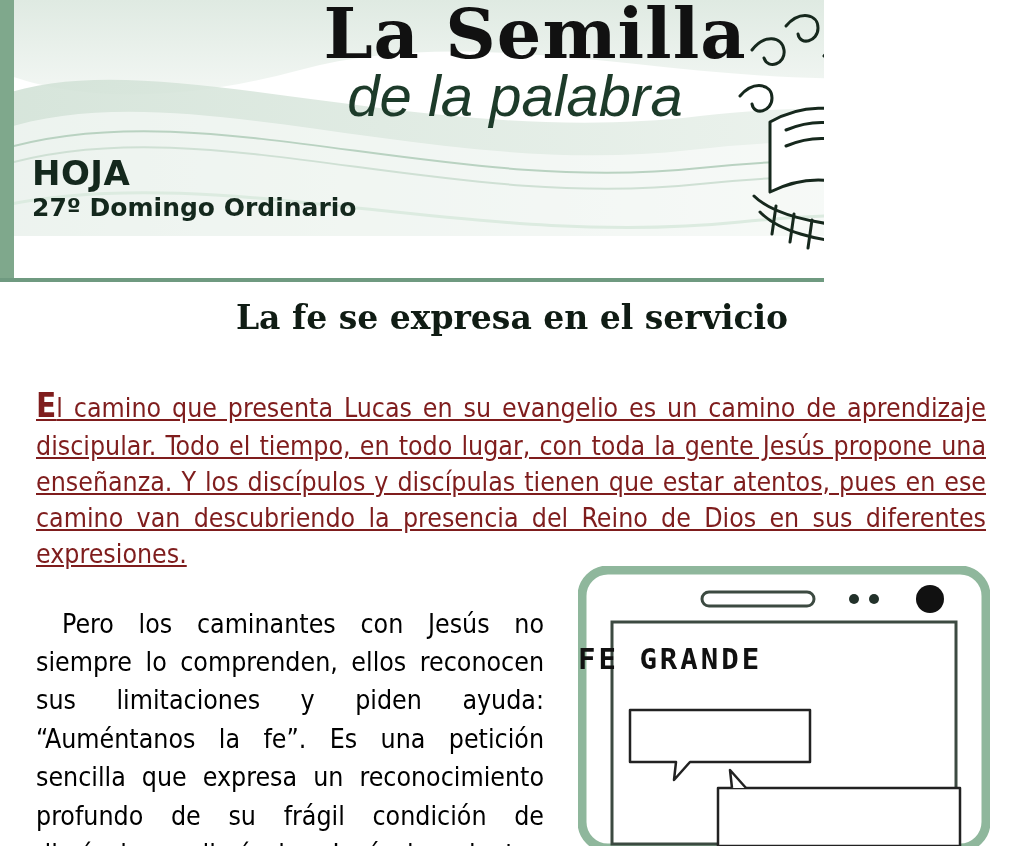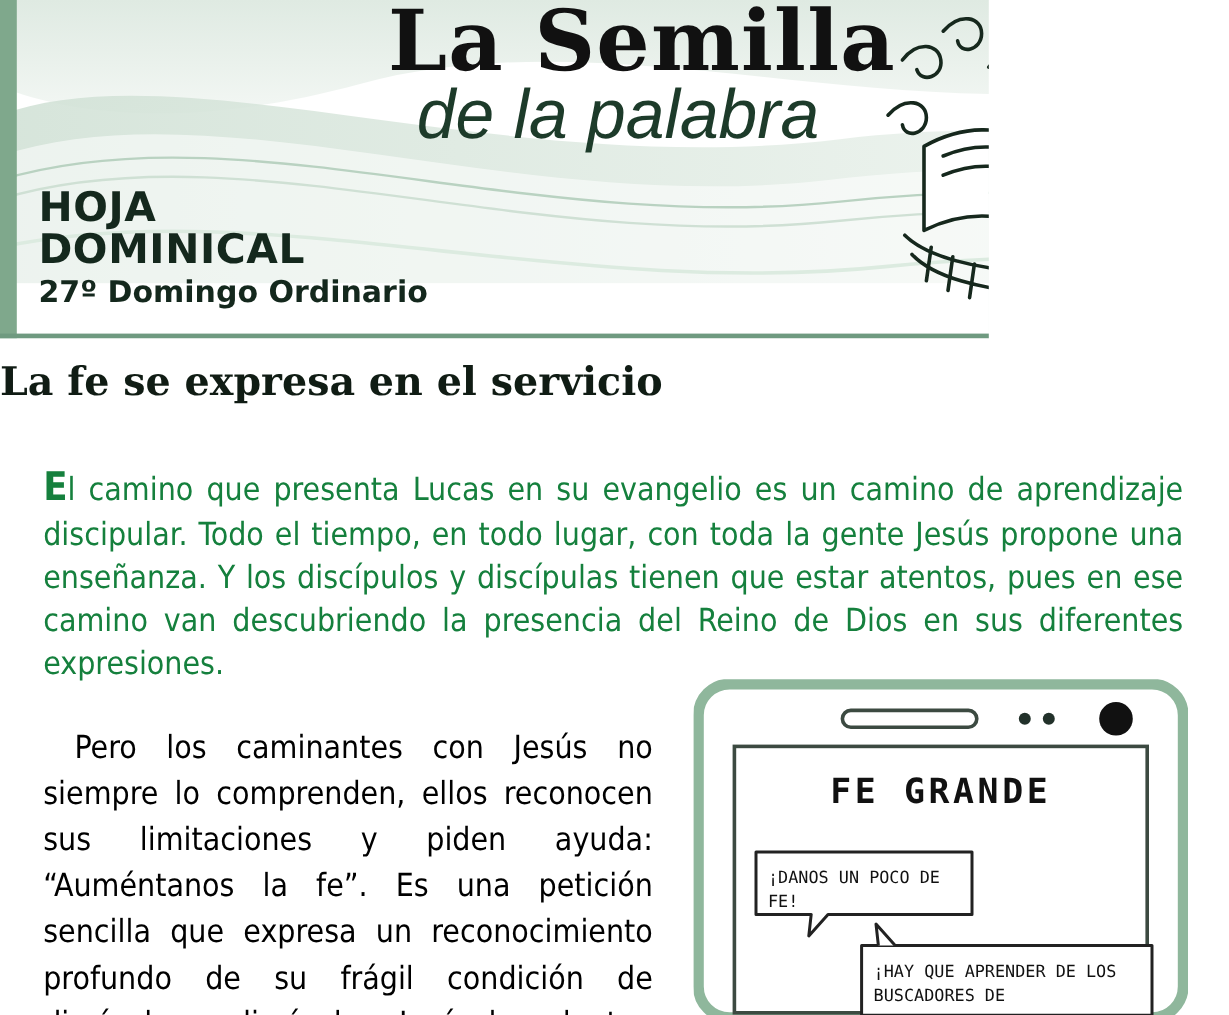--- a/index.html
+++ b/index.html
@@ -107,37 +107,38 @@
     width: 290px;
     height: 280px;
   }
 
   
   .article-title {
     position: absolute;
     left: 0;
     top: 298px;
     width: 1024px;
-    text-align: left;
+    text-align: center;
     font-family: "DejaVu Serif", serif;
     font-weight: bold;
     font-size: 33px;
     color: #101c14;
   }
 
   .lead-par {
     position: absolute;
     left: 36px;
     top: 357px;
     width: 950px;
     font-family: "DejaVu Sans Condensed", "DejaVu Sans", sans-serif;
     font-size: 26.5px;
     line-height: 1.36;
     text-align: justify;
-    color: #15803d;
+    color: #7f1d1d;
+    text-decoration: underline;
   }
   .lead-par .dropcap {
     font-size: 33px;
     font-weight: bold;
   }
 
   .col-left {
     position: absolute;
     left: 36px;
     top: 578px;
@@ -159,21 +160,21 @@
     height: 282px;
   }
   .comic svg {
     display: block;
   }
   .comic-title {
     position: absolute;
     left: 0;
     top: 76px;
     width: 412px;
-    text-align: center;
+    text-align: left;
     font-family: "DejaVu Sans Mono", monospace;
     font-weight: bold;
     font-size: 29px;
     letter-spacing: 3px;
     color: #111111;
   }
   .bubble-text {
     position: absolute;
     font-family: "DejaVu Sans Mono", monospace;
     font-size: 14px;
@@ -211,21 +212,20 @@
       <rect x="0" y="236" width="1024" height="44" fill="#ffffff"></rect>
     </svg>
 
     <div class="masthead-left-bar"></div>
 
     <div class="title-main">La Semilla</div>
     <div class="title-sub">de la palabra</div>
 
     <div class="issue-block">
       <div class="issue-line1">HOJA</div>
-      <div class="issue-line2">DOMINICAL</div>
       <div class="issue-line3">27º Domingo Ordinario</div>
     </div>
 
     <svg class="logo-art" viewBox="0 0 290 280">
       <g fill="none" stroke="#16281d" stroke-width="3" stroke-linecap="round" stroke-linejoin="round">
 
         <path d="M208,168 C196,140 190,96 196,44"></path>
         <path d="M196,44 C186,30 182,16 186,4 C196,10 202,24 200,40"></path>
         <path d="M198,60 C184,52 176,40 178,26 C190,30 198,42 200,58"></path>
         <path d="M200,60 C214,52 222,40 220,26 C208,30 200,42 198,58"></path>
@@ -277,17 +277,15 @@
 
       <rect x="34" y="56" width="344" height="222" fill="#ffffff" stroke="#3c4a41" stroke-width="3"></rect>
 
       <path d="M52,144 L232,144 L232,196 L112,196 L96,214 L98,196 L52,196 Z" fill="#ffffff" stroke="#222222" stroke-width="2.5" stroke-linejoin="round"></path>
 
       <path d="M140,222 L382,222 L382,280 L140,280 Z" fill="#ffffff" stroke="#222222" stroke-width="2.5" stroke-linejoin="round"></path>
       <path d="M168,222 L152,204 L154,222" fill="#ffffff" stroke="#222222" stroke-width="2.5" stroke-linejoin="round"></path>
     </svg>
 
     <div class="comic-title">FE GRANDE</div>
-    <div class="bubble-text bubble1">¡DANOS UN POCO DE FE!</div>
-    <div class="bubble-text bubble2">¡HAY QUE APRENDER DE LOS BUSCADORES DE</div>
   </div>
 
 </div>
 
 </body></html>

